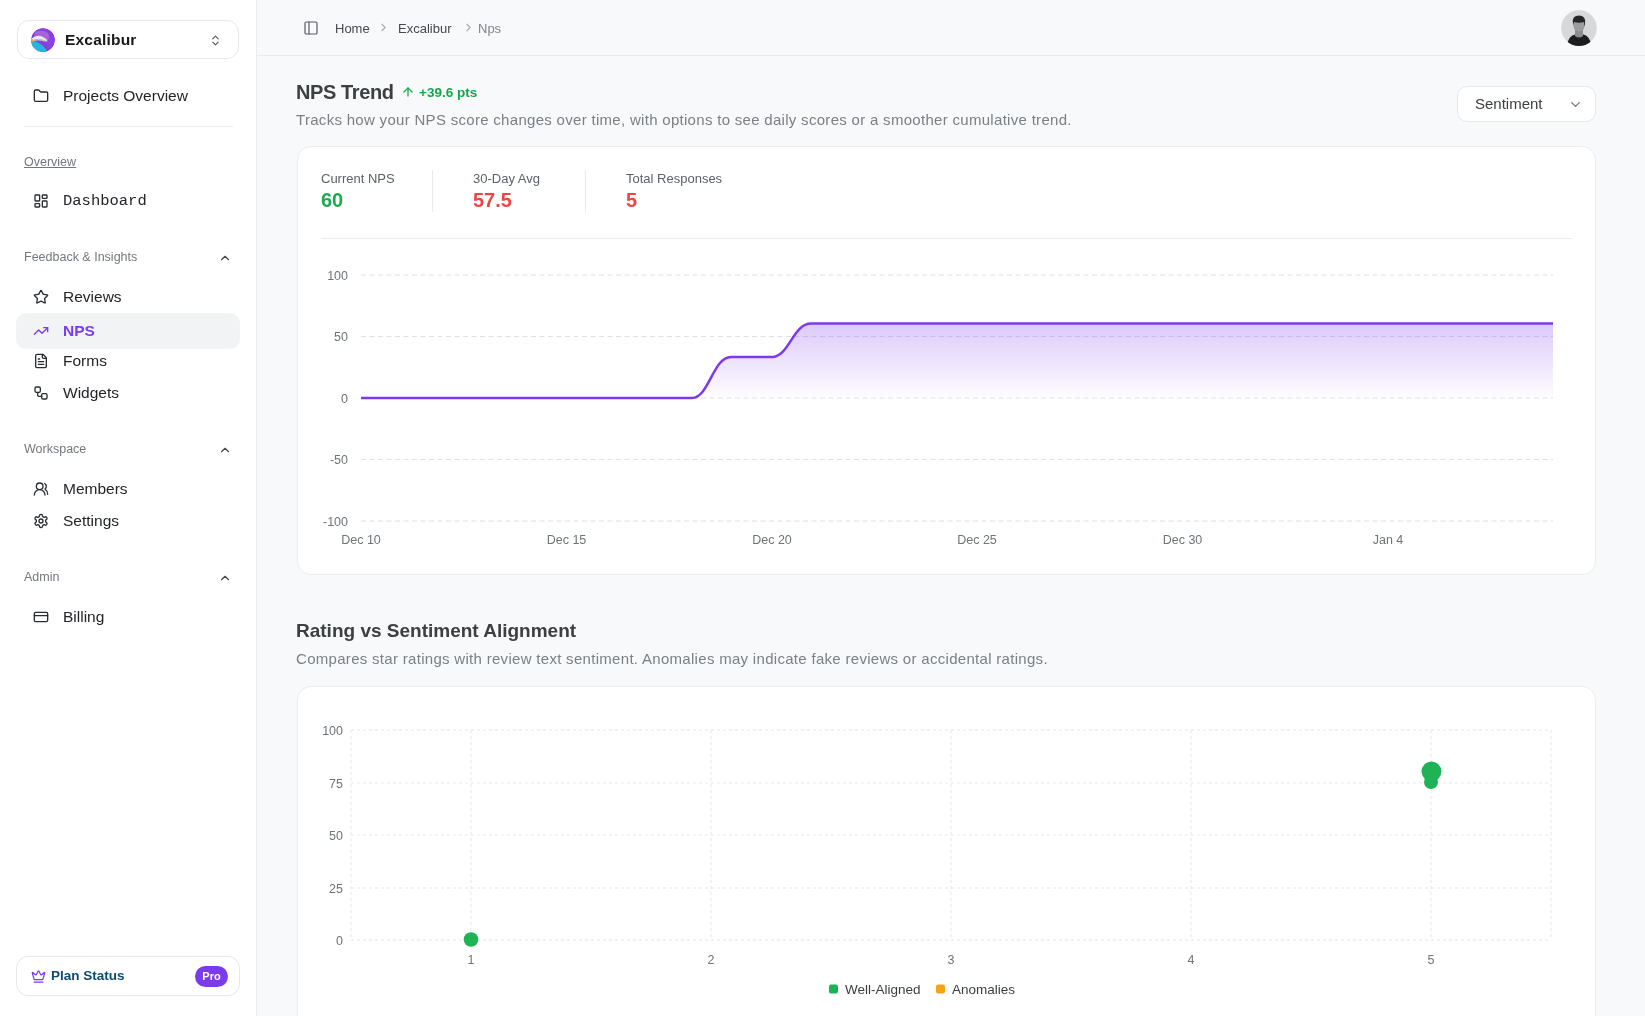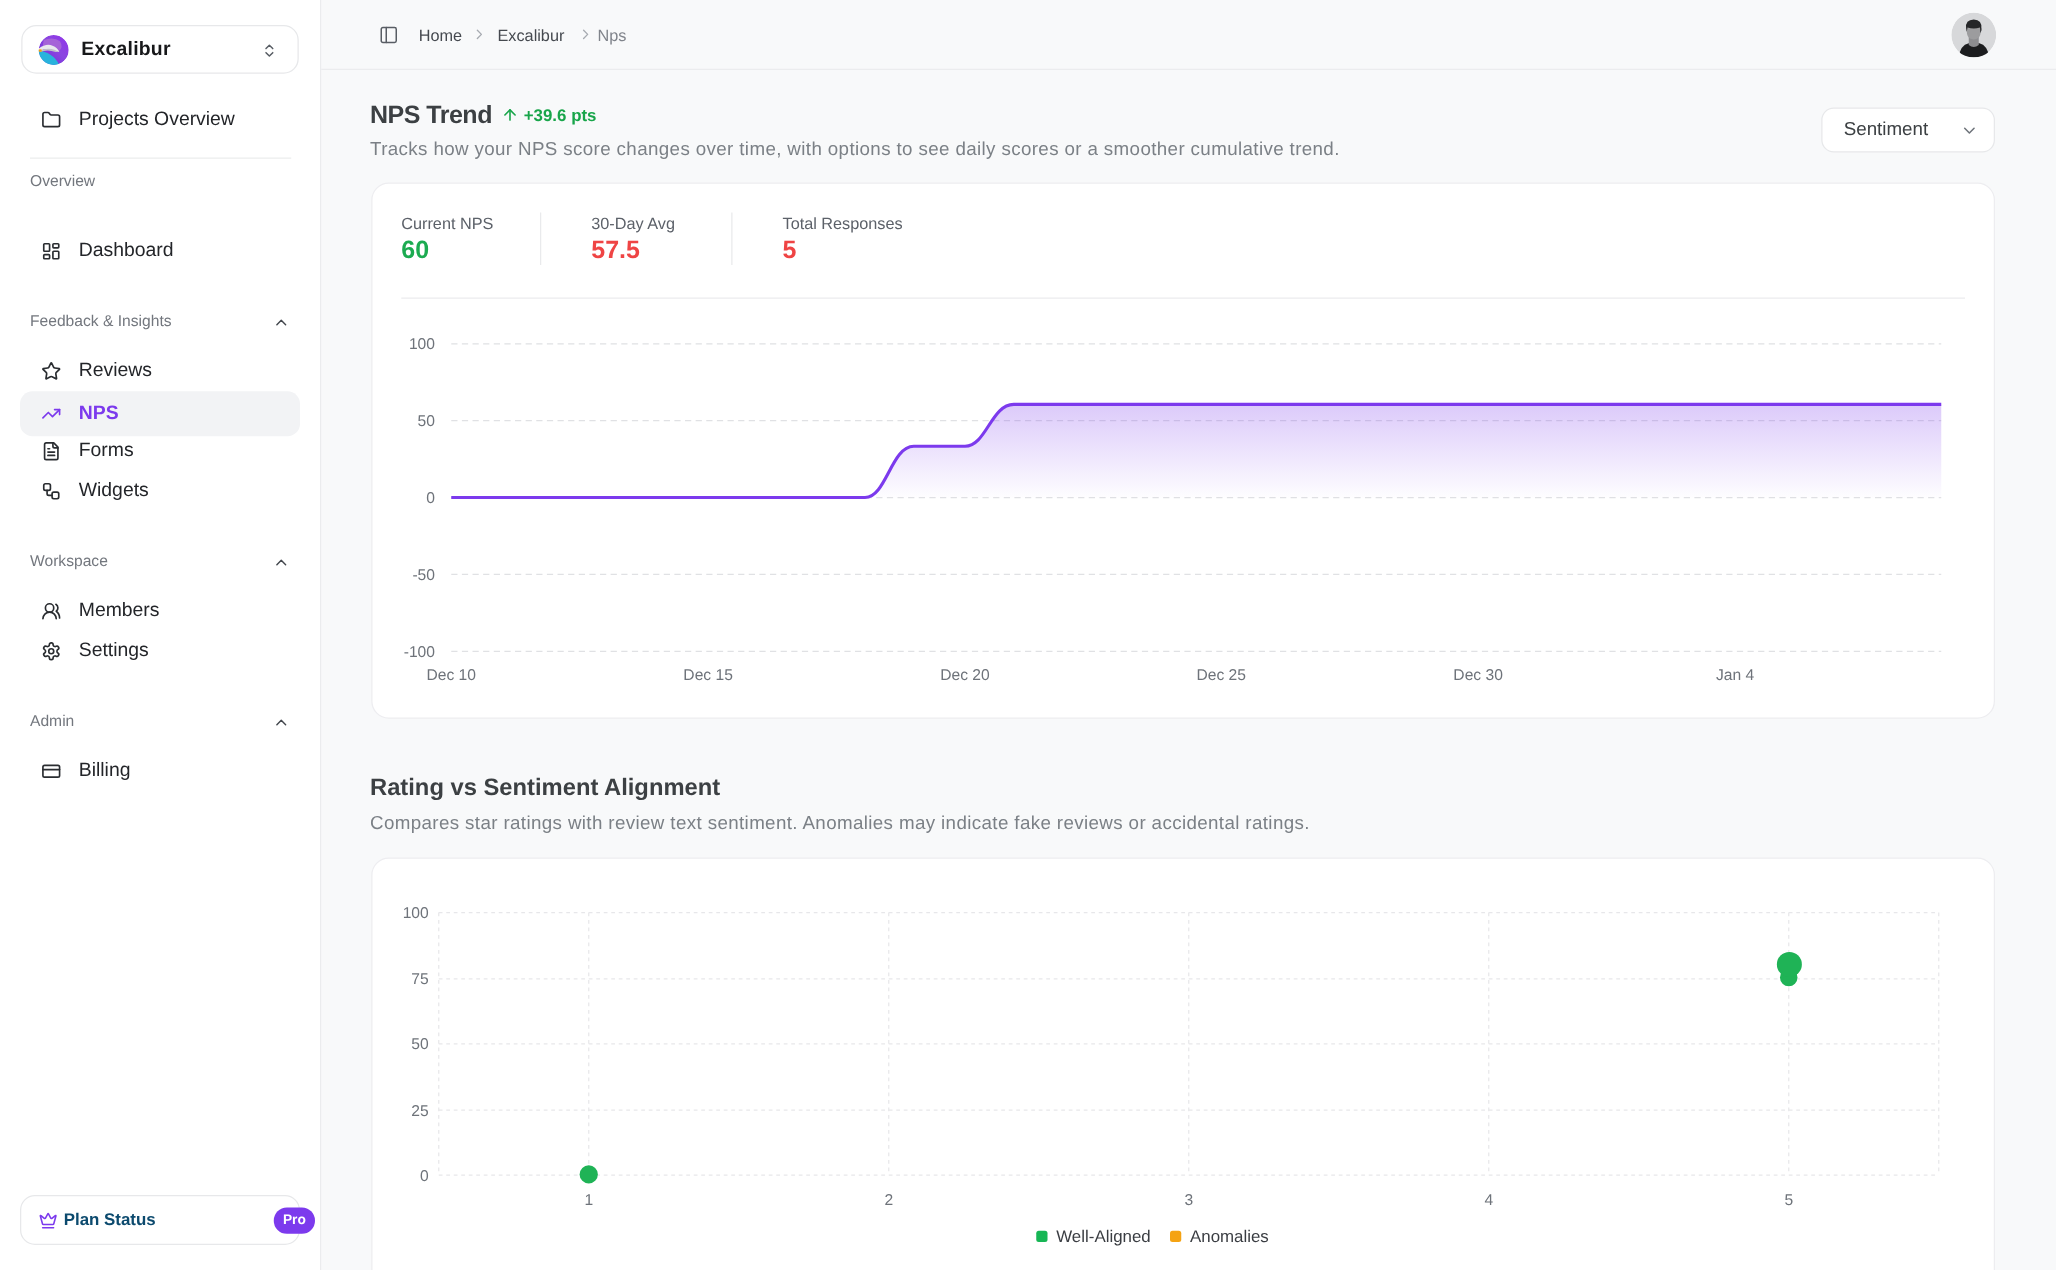--- a/index.html
+++ b/index.html
@@ -10,21 +10,21 @@
   .logo-box { position:absolute; left:17px; top:20px; width:222px; height:39px; border:1px solid #e7e8ea; border-radius:12px; background:#fff; }
   .logo-box .lname { position:absolute; left:47px; top:10px; font-size:15.5px; font-weight:bold; color:#17181a; letter-spacing:.2px; }
   .nav-item { position:absolute; left:16px; width:224px; height:32px; }
   .nav-item svg { position:absolute; left:17px; top:8px; }
   .nav-item .t { position:absolute; left:47px; top:7px; font-size:15.5px; color:#232529; }
   .sec-label { position:absolute; left:24px; font-size:12.5px; color:#73777e; }
   .sec-chev { position:absolute; left:218px; }
   .divider { position:absolute; left:24px; width:209px; border-top:1px solid #eceded; }
   #plan-box { position:absolute; left:16px; top:956px; width:224px; height:40px; border:1px solid #e7e8ea; border-radius:12px; background:#fff; }
   #plan-box .pt { position:absolute; left:34px; top:11px; font-size:13.5px; font-weight:bold; color:#0c4a6e; }
-  #pro-pill { position:absolute; left:178px; top:9px; width:33px; height:21px; background:#7c3aed; border-radius:11px; color:#fff; font-size:11px; font-weight:bold; text-align:center; line-height:21px;margin-left:24px; }
+  #pro-pill { position:absolute; left:178px; top:9px; width:33px; height:21px; background:#7c3aed; border-radius:11px; color:#fff; font-size:11px; font-weight:bold; text-align:center; line-height:21px; }
   
   #header { position:absolute; left:257px; top:0; width:1388px; height:56px; border-bottom:1px solid #ebecee; }
   .crumb { position:absolute; top:21px; font-size:13px; color:#45494f; }
   .crumb.dim { color:#80848b; }
   .crumb-sep { position:absolute; top:21px; }
   #avatar { position:absolute; left:1561px; top:10px; width:36px; height:36px; border-radius:50%; overflow:hidden; }
   
   #t1 { position:absolute; left:296px; top:81px; font-size:20px; letter-spacing:-0.4px; font-weight:bold; color:#3c4043; }
   #t1pts { position:absolute; left:419px; top:85px; font-size:13.5px; font-weight:bold; color:#18a54a; }
   #t1sub { position:absolute; left:296px; top:111px; font-size:15px; color:#7b8086; letter-spacing:0.3px; }
@@ -73,23 +73,23 @@
     </div>
 
     <div class="nav-item" style="top:80px;">
       <svg width="16" height="16" viewBox="0 0 24 24" fill="none" stroke="#2a2d31" stroke-width="2" stroke-linecap="round" stroke-linejoin="round">
         <path d="M20 20a2 2 0 0 0 2-2V8a2 2 0 0 0-2-2h-7.9a2 2 0 0 1-1.69-.9L9.6 3.9A2 2 0 0 0 7.93 3H4a2 2 0 0 0-2 2v13a2 2 0 0 0 2 2Z"></path>
       </svg>
       <span class="t">Projects Overview</span>
     </div>
 
     <div class="divider" style="top:126px;"></div>
-    <div class="sec-label" style="top:138px;">Overview</div>
-
-    <div class="nav-item" style="top:185px;">
+    <div class="sec-label" style="top:155px;text-decoration:underline;">Overview</div>
+
+    <div class="nav-item" style="top:185px;font-family:Liberation Mono, monospace;">
       <svg width="16" height="16" viewBox="0 0 24 24" fill="none" stroke="#2a2d31" stroke-width="2" stroke-linecap="round" stroke-linejoin="round">
         <rect width="7" height="9" x="3" y="3" rx="1"></rect>
         <rect width="7" height="5" x="14" y="3" rx="1"></rect>
         <rect width="7" height="9" x="14" y="12" rx="1"></rect>
         <rect width="7" height="5" x="3" y="16" rx="1"></rect>
       </svg>
       <span class="t">Dashboard</span>
     </div>
 
     <div class="sec-label" style="top:250px;">Feedback &amp; Insights</div>

